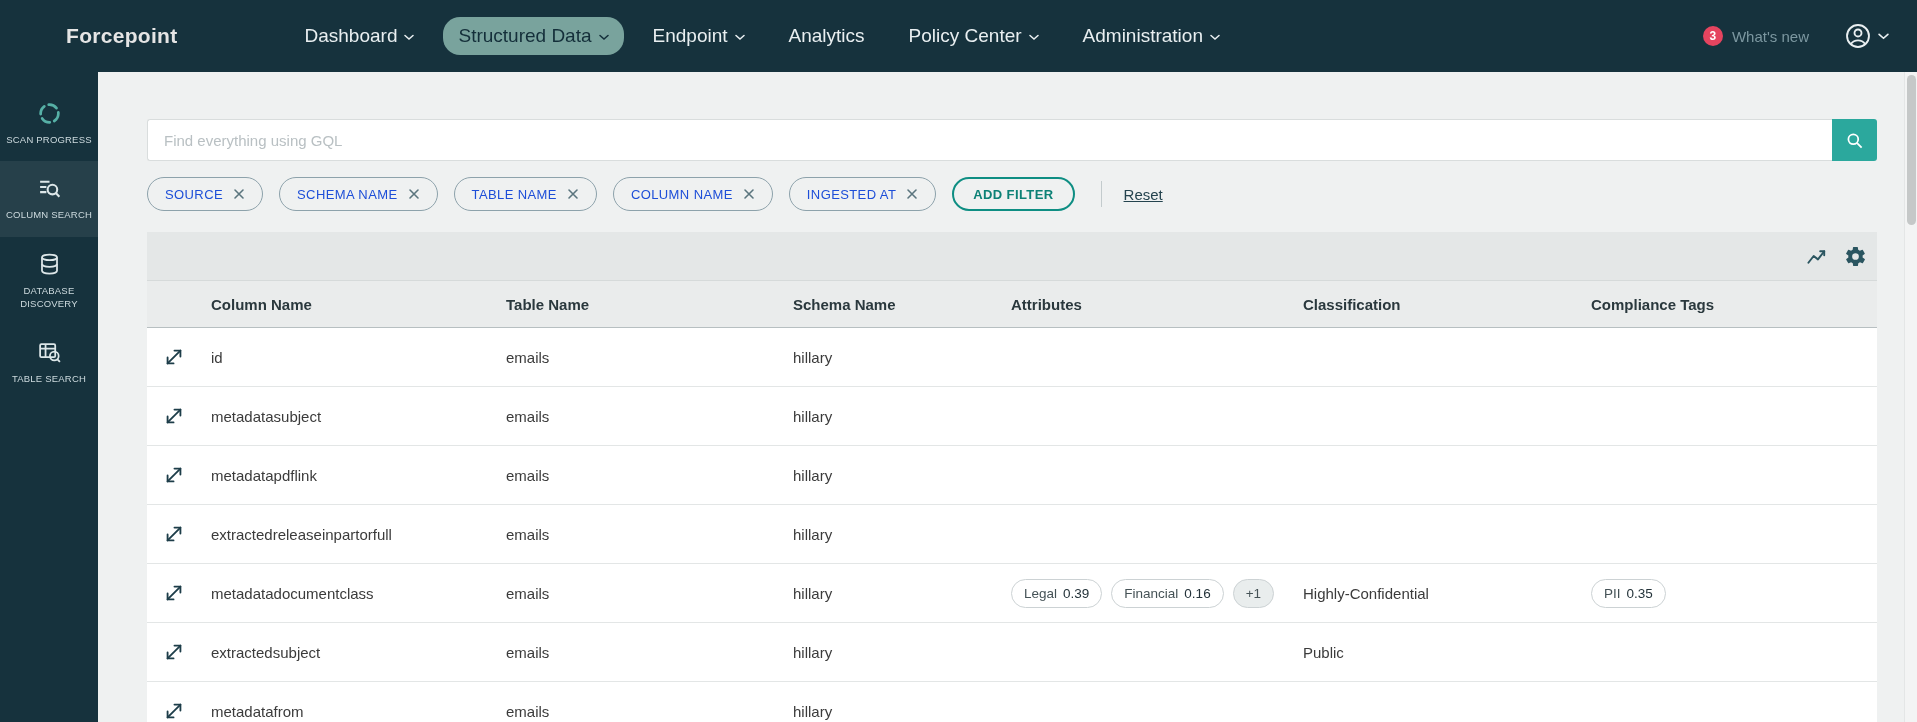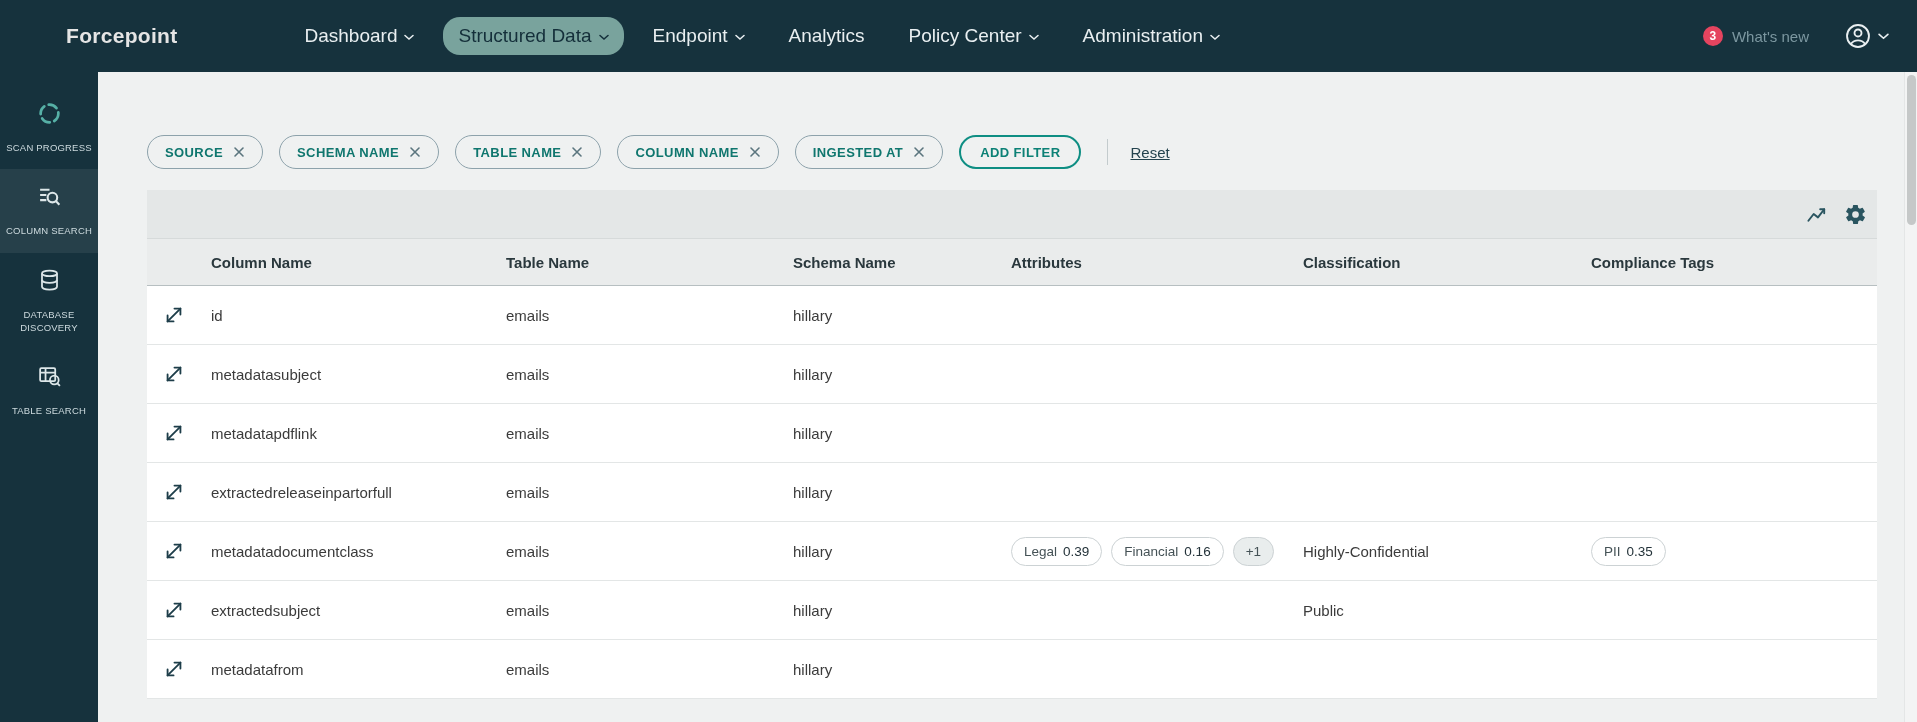--- a/index.html
+++ b/index.html
@@ -19,21 +19,21 @@
   .badge { width:20px; height:20px; border-radius:50%; background:#e5445f; color:#fff; font-size:12px;
            font-weight:700; display:flex; align-items:center; justify-content:center; cursor:pointer; }
   .whats-new { color:#7c97a0; font-size:15px; cursor:pointer; margin-right:26px; }
   .user-menu { display:flex; align-items:center; gap:6px; cursor:pointer; color:#e9eff1; }
   .user-menu .person { width:28px; height:28px; }
   .user-menu .chev { width:11px; height:7px; }
 
   
   .sidebar { position:absolute; top:72px; left:0; width:98px; height:650px; background:#16323d;
              padding-top:14px; display:flex; flex-direction:column; }
-  .side-item { display:flex; flex-direction:column; align-items:center; gap:15px; padding:15px 4px;
+  .side-item { display:flex; flex-direction:column; align-items:center; gap:7px; padding:15px 4px;
                cursor:pointer; text-align:center; }
   .side-item.active { background:rgba(255,255,255,.07); }
   .side-item .icn { width:25px; height:25px; display:block; }
   .side-item .icn svg { width:100%; height:100%; }
   .side-label { font-size:9.5px; color:#cddade; letter-spacing:.2px; line-height:1.4; }
 
   
   .main { position:absolute; top:72px; left:98px; width:1819px; height:650px;
           padding:47px 40px 0 49px; overflow:hidden; }
 
@@ -41,21 +41,21 @@
   .search-input { flex:1; border:1px solid #d9dddd; border-right:none; border-radius:3px 0 0 3px;
                   background:#fff; padding:0 16px; font-size:15px; color:#333; outline:none; font-family:inherit; }
   .search-input::placeholder { color:#b9c0c3; }
   .search-btn { width:45px; background:#2ba89d; border:none; border-radius:0 3px 3px 0;
                 display:flex; align-items:center; justify-content:center; cursor:pointer; }
   .search-btn svg { width:19px; height:19px; }
 
   .filter-row { margin-top:16px; display:flex; align-items:center; }
   .chip { display:inline-flex; align-items:center; gap:10px; height:34px; padding:16px 17px;
           border:1px solid #8da2ab; border-radius:18px; font-size:13px; letter-spacing:.4px;
-          color:#0f766e; cursor:pointer; margin-right:16px; background:transparent; white-space:nowrap;font-weight:bold; }
+          color:#1d4ed8; cursor:pointer; margin-right:16px; background:transparent; white-space:nowrap; }
   .chip .x, .chip .x svg { width:12px; height:12px; display:flex; }
   .chip.add { border:2px solid #0e8e83; color:#0c8176; font-weight:700; padding:0 19px; }
   .vdivider { width:1px; height:26px; background:#c3cbcd; margin:0 22px 0 10px; }
   .reset { font-size:15px; color:#24434e; text-decoration:underline; cursor:pointer; }
 
   
   .table-card { margin-top:21px; background:#fff; }
   .table-toolbar { height:49px; background:#e4e7e7; border-bottom:1px solid #d6dada; position:relative; }
   .tool-icon { position:absolute; top:13px; width:23px; height:23px; cursor:pointer; }
   .tool-icon svg { width:100%; height:100%; }
@@ -168,20 +168,29 @@
           <path d="M3 8.2h14.5M8.2 4v12.5"></path>
           <circle cx="16.6" cy="15.4" r="4.2"></circle>
           <path d="M19.6 18.5L22 21"></path>
         </svg></span>
       <span class="side-label">TABLE SEARCH</span>
     </div>
   </aside>
 
 <main class="main">
 
+  <div class="search-row">
+    <input class="search-input" placeholder="Find everything using GQL" style="">
+    <button class="search-btn">
+      <svg viewBox="0 0 24 24" fill="none" stroke="#ffffff" stroke-width="2.2">
+        <circle cx="10.5" cy="10.5" r="6.2"></circle>
+          <path d="M15.3 15.3L21 21"></path>
+      </svg>
+    </button>
+  </div>
 
   <div class="filter-row">
     <span id="filter-chips" style="display:flex;align-items:center;">
         <div class="chip">
           <span>SOURCE</span>
           <span class="x">
             <svg viewBox="0 0 12 12">
               <path d="M2 2l8 8M10 2l-8 8" stroke="#5b757e" stroke-width="1.6" stroke-linecap="round"></path>
             </svg>
           </span>

